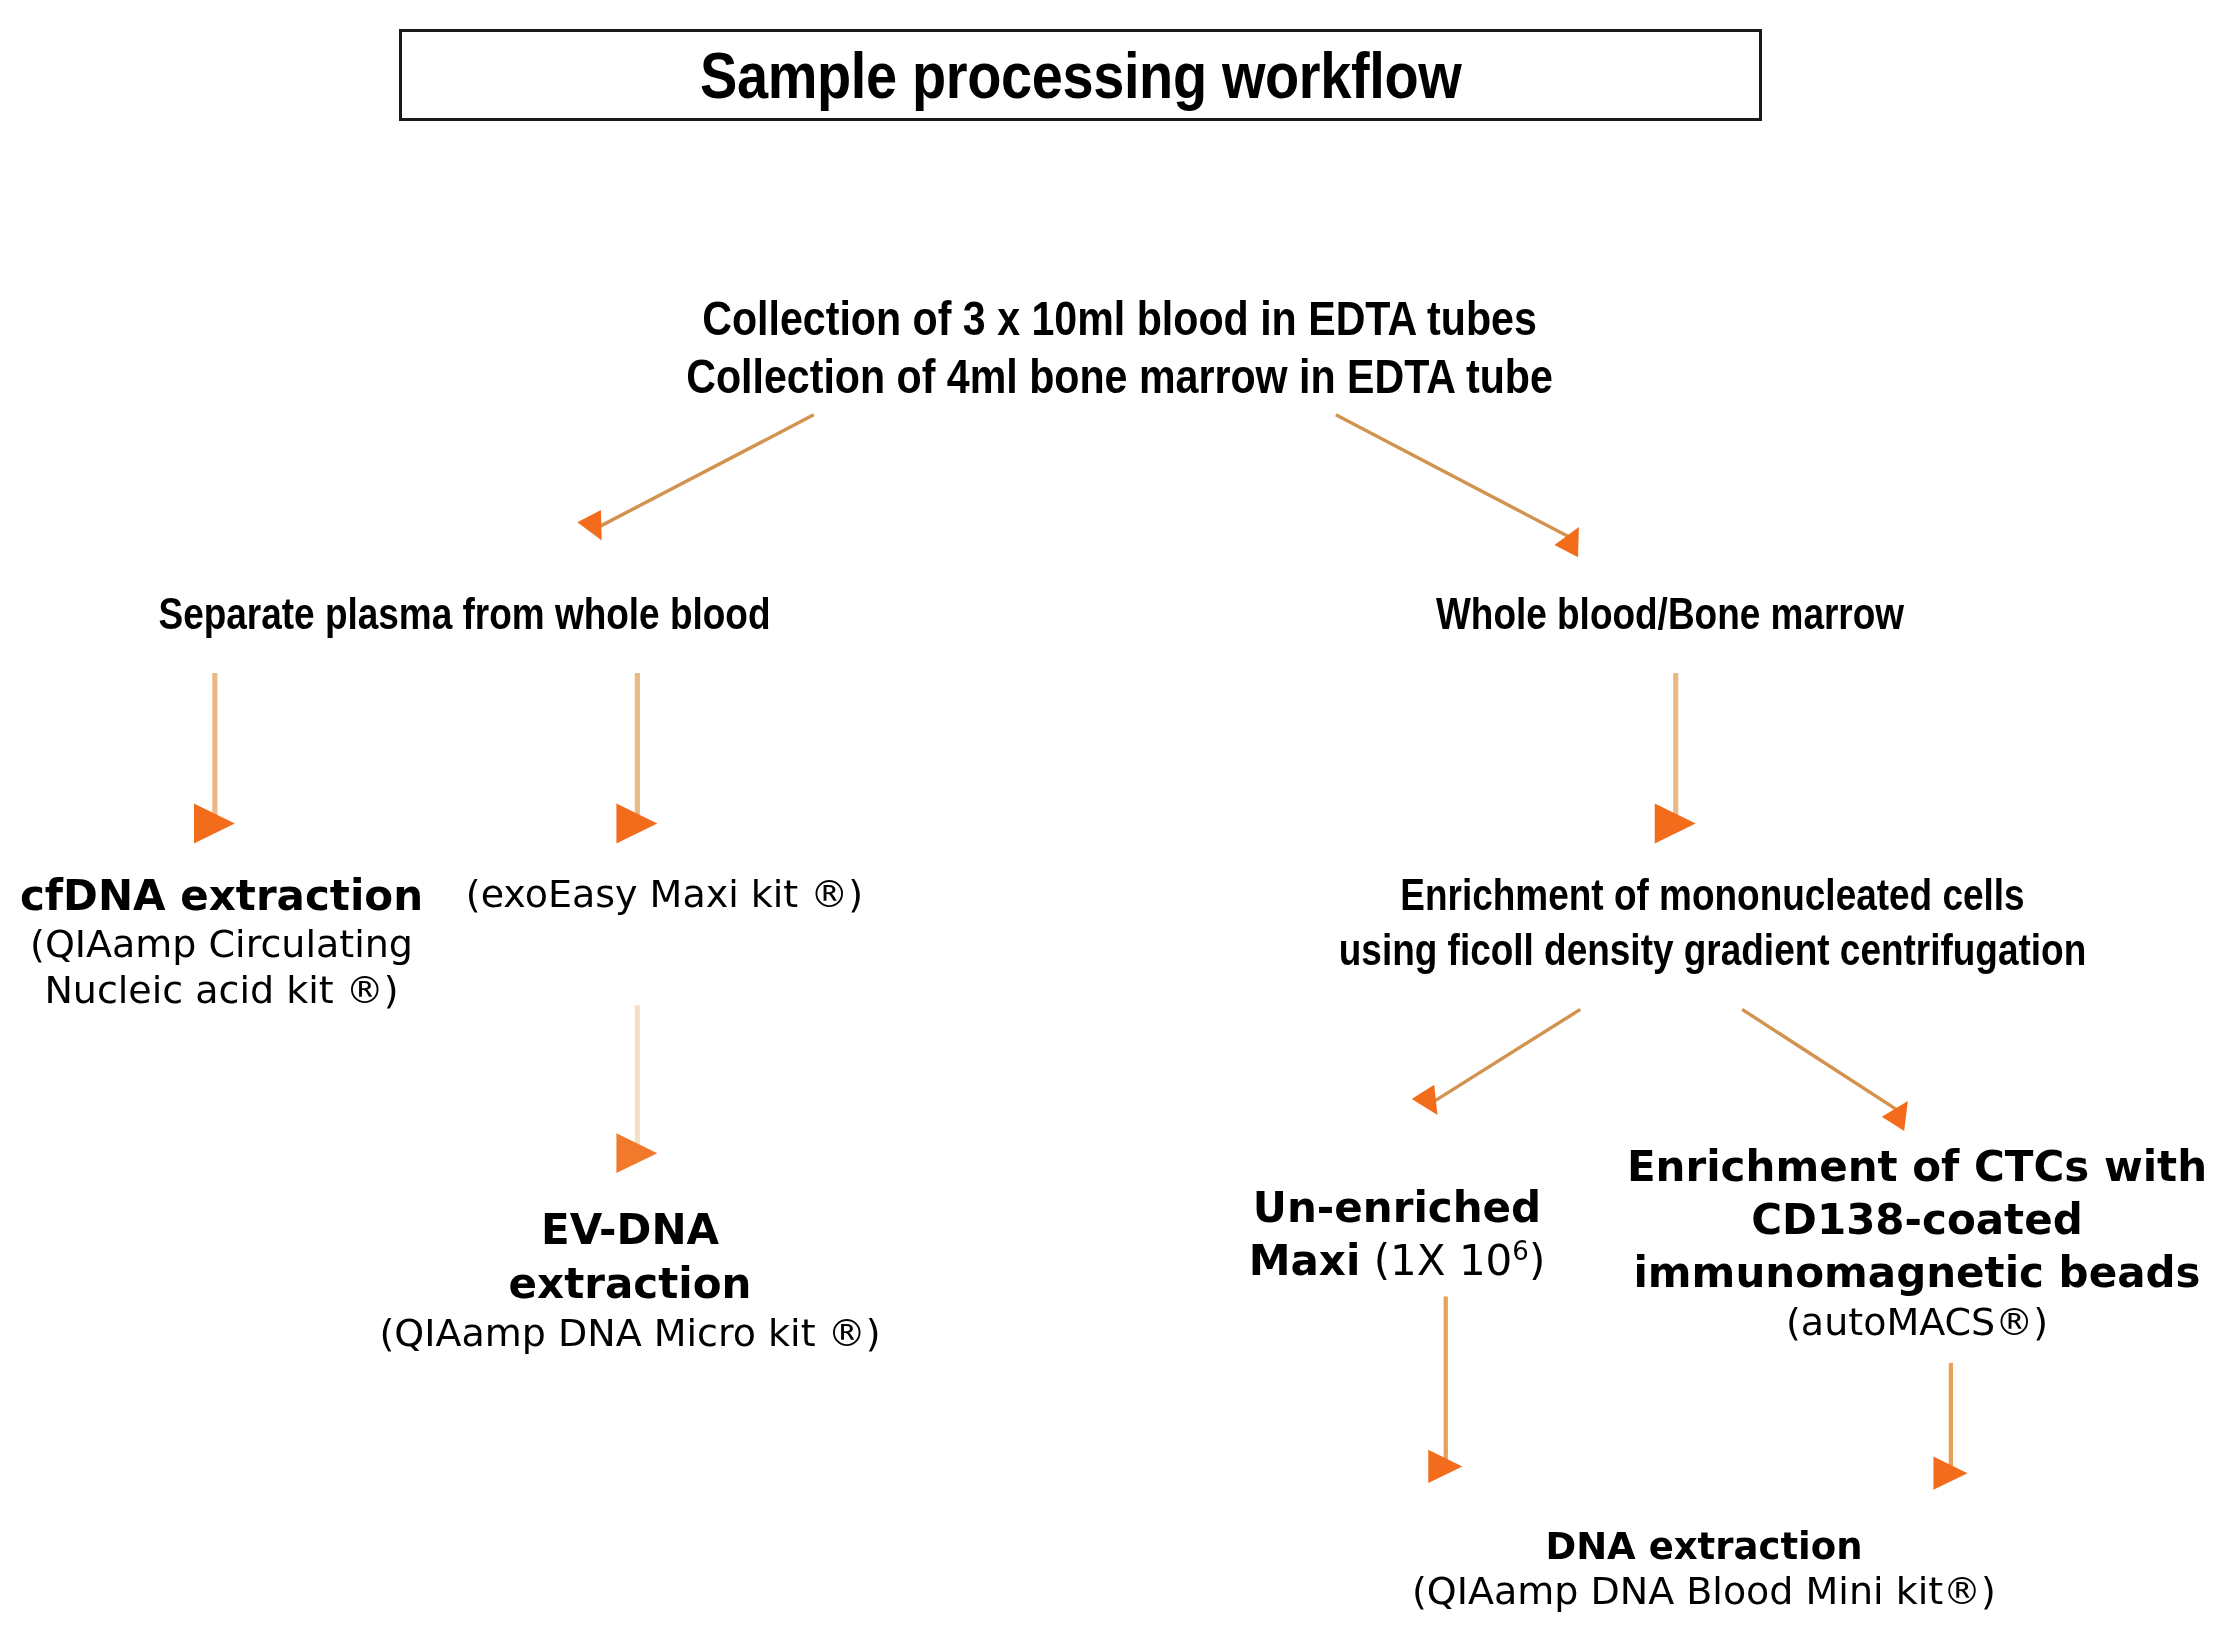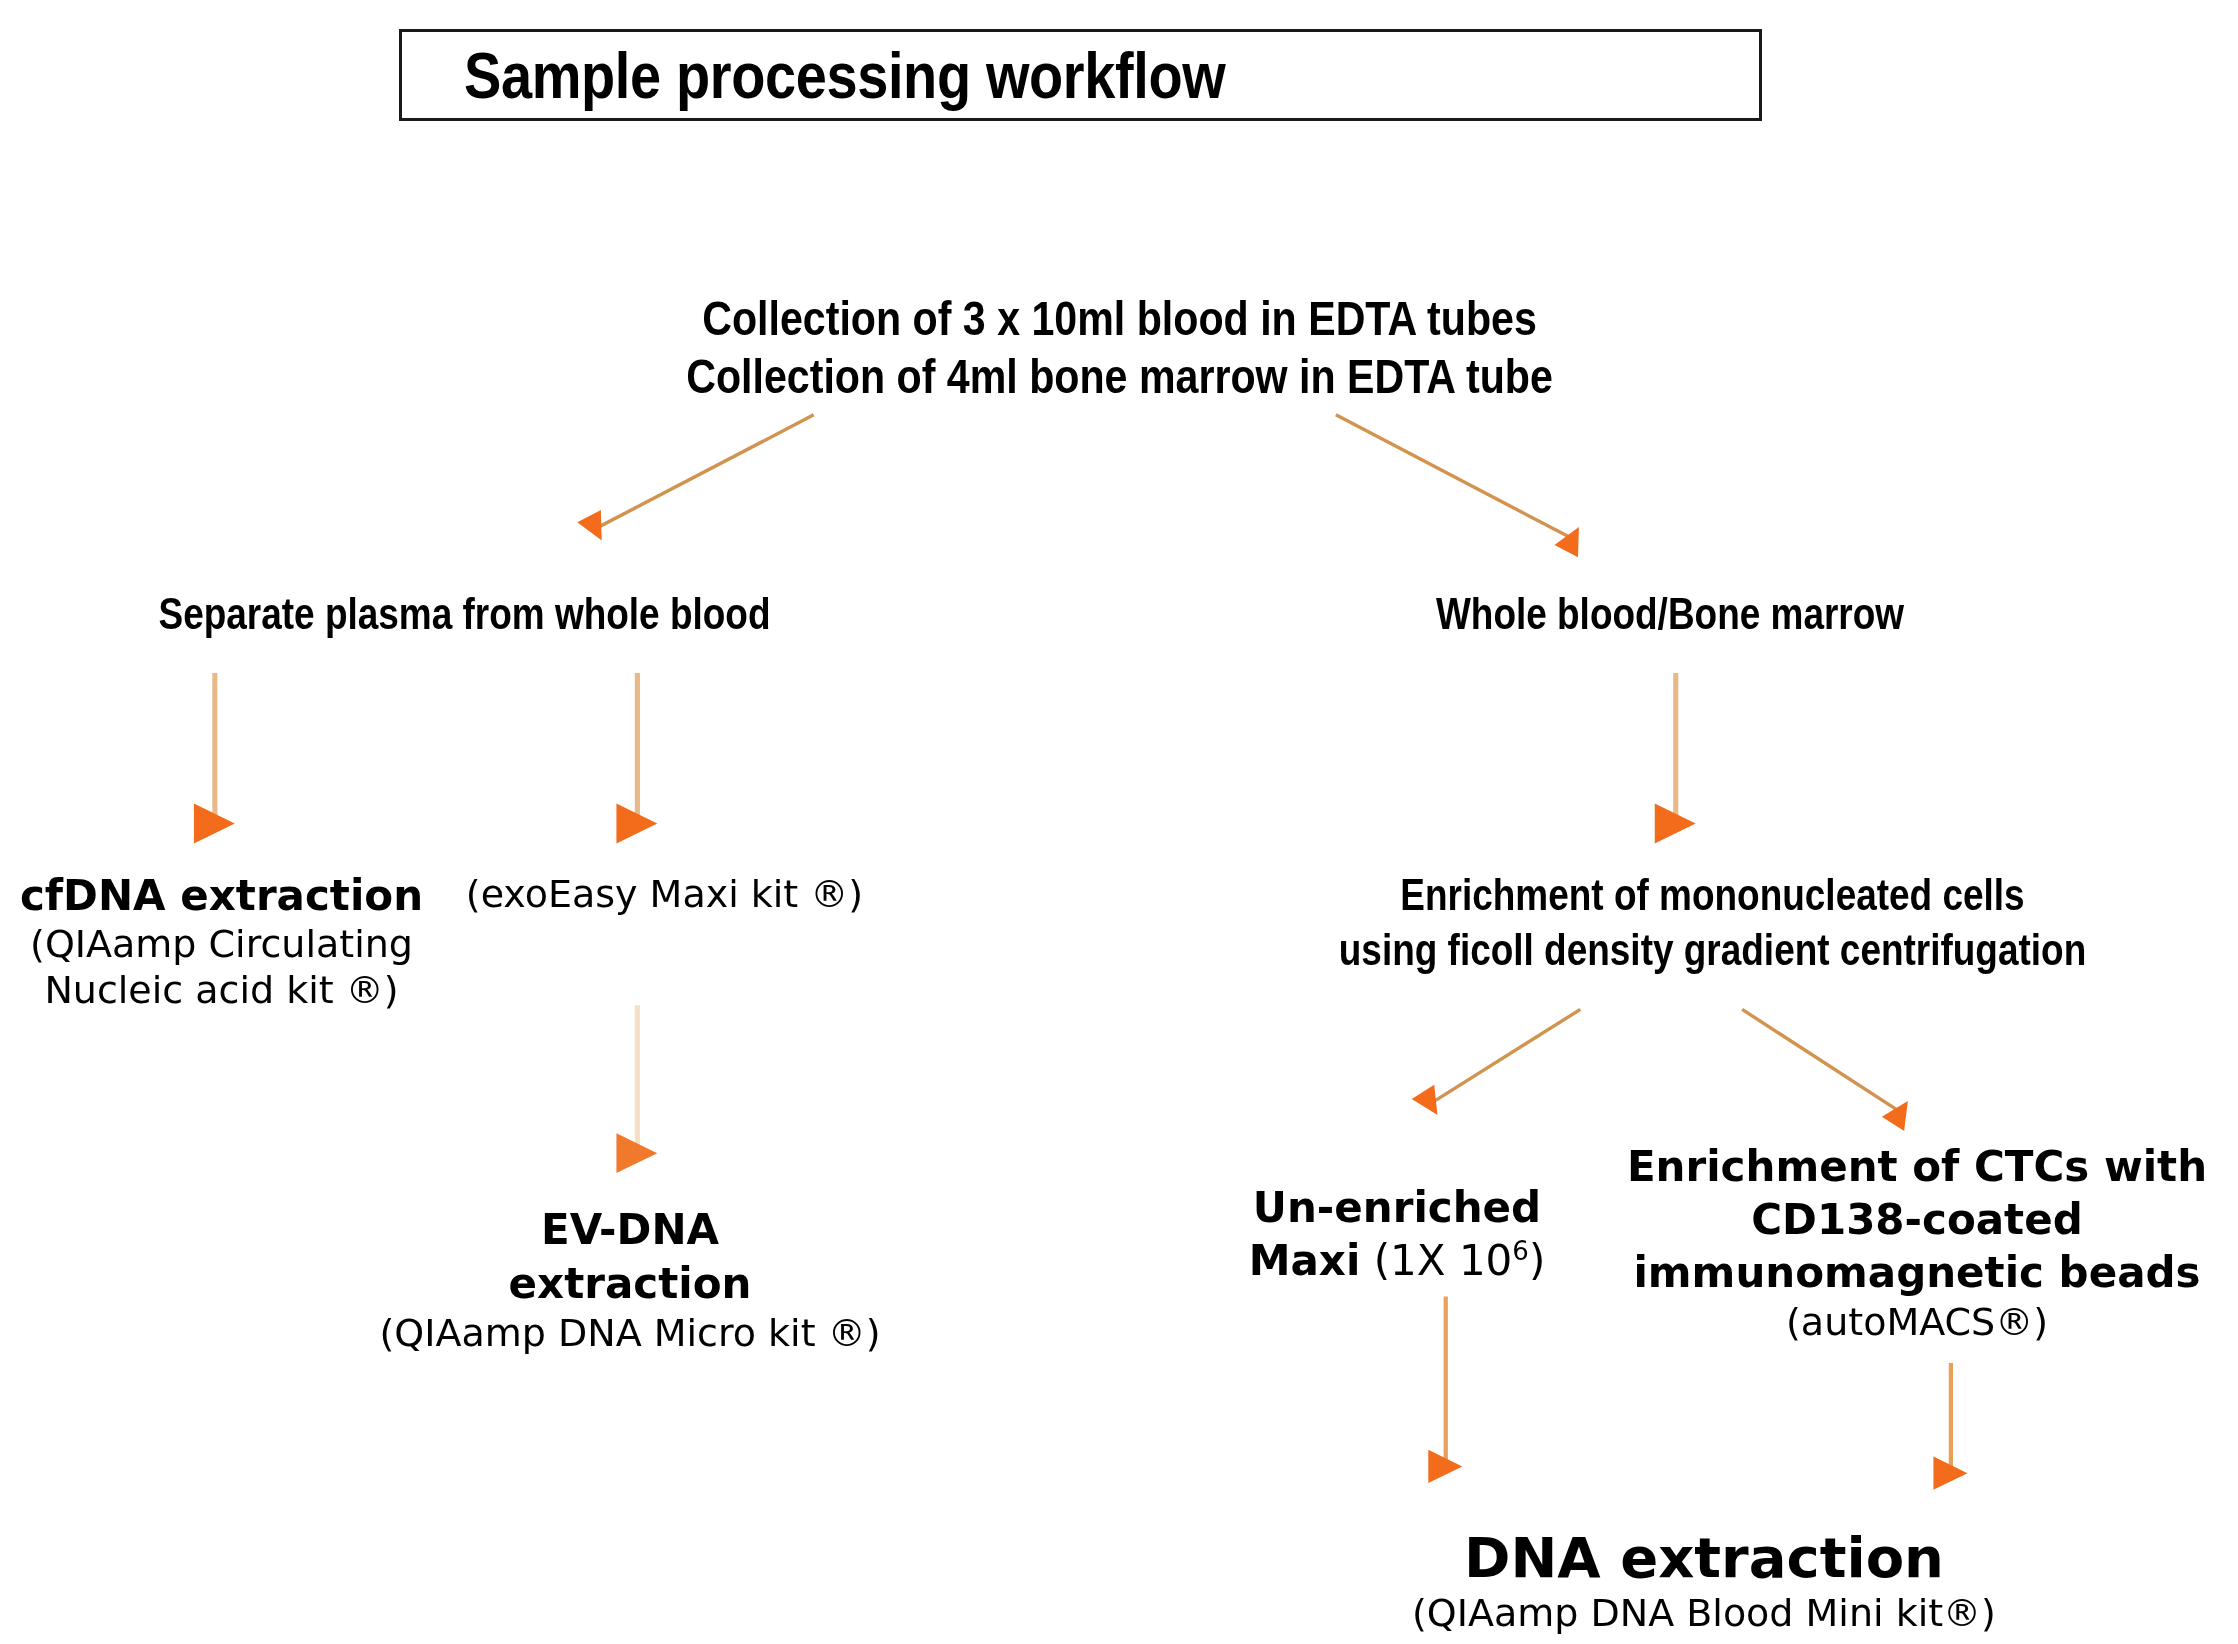--- a/index.html
+++ b/index.html
@@ -45,21 +45,21 @@
     position: absolute;
     left: 399px;
     top: 29px;
     width: 1363px;
     height: 92px;
     border: 3.4px solid #1a1a1a;
     background: #ffffff;
     box-sizing: border-box;
     display: flex;
     align-items: center;
-    justify-content: flex-start;
+    justify-content: center;
   }
   #title-box .t {
     font-family: "Liberation Sans Narrow", "Liberation Sans", sans-serif;
     font-weight: 700;
     font-size: 65px;
     letter-spacing: -0.4px;
     transform: scaleX(0.86);
     white-space: nowrap;
     color: #000;
   }
@@ -97,21 +97,21 @@
   #ficoll-node            { left: 1210px; top: 867px; width: 1005px; font-size: 44px; line-height: 1.25; }
 
   #mnc-node               { left: 1218px; top: 1182px; width: 358px; }
   #mnc-node .hd           { font-size: 42px; line-height: 1.26; }
 
   #ctc-node               { left: 1619px; top: 1141px; width: 596px; }
   #ctc-node .hd           { font-size: 42px; line-height: 1.26; }
   #ctc-node .sub          { font-size: 38px; }
 
   #dna-node               { left: 1312px; top: 1525px; width: 784px; }
-  #dna-node .hd           { font-size: 56px; }
+  #dna-node .hd           { font-size: 37px; }
   #dna-node .sub          { font-size: 38px; }
 
   sup.six {
     font-size: 0.62em;
     vertical-align: super;
     line-height: 0;
   }
 </style>
 </head>
 <body>

